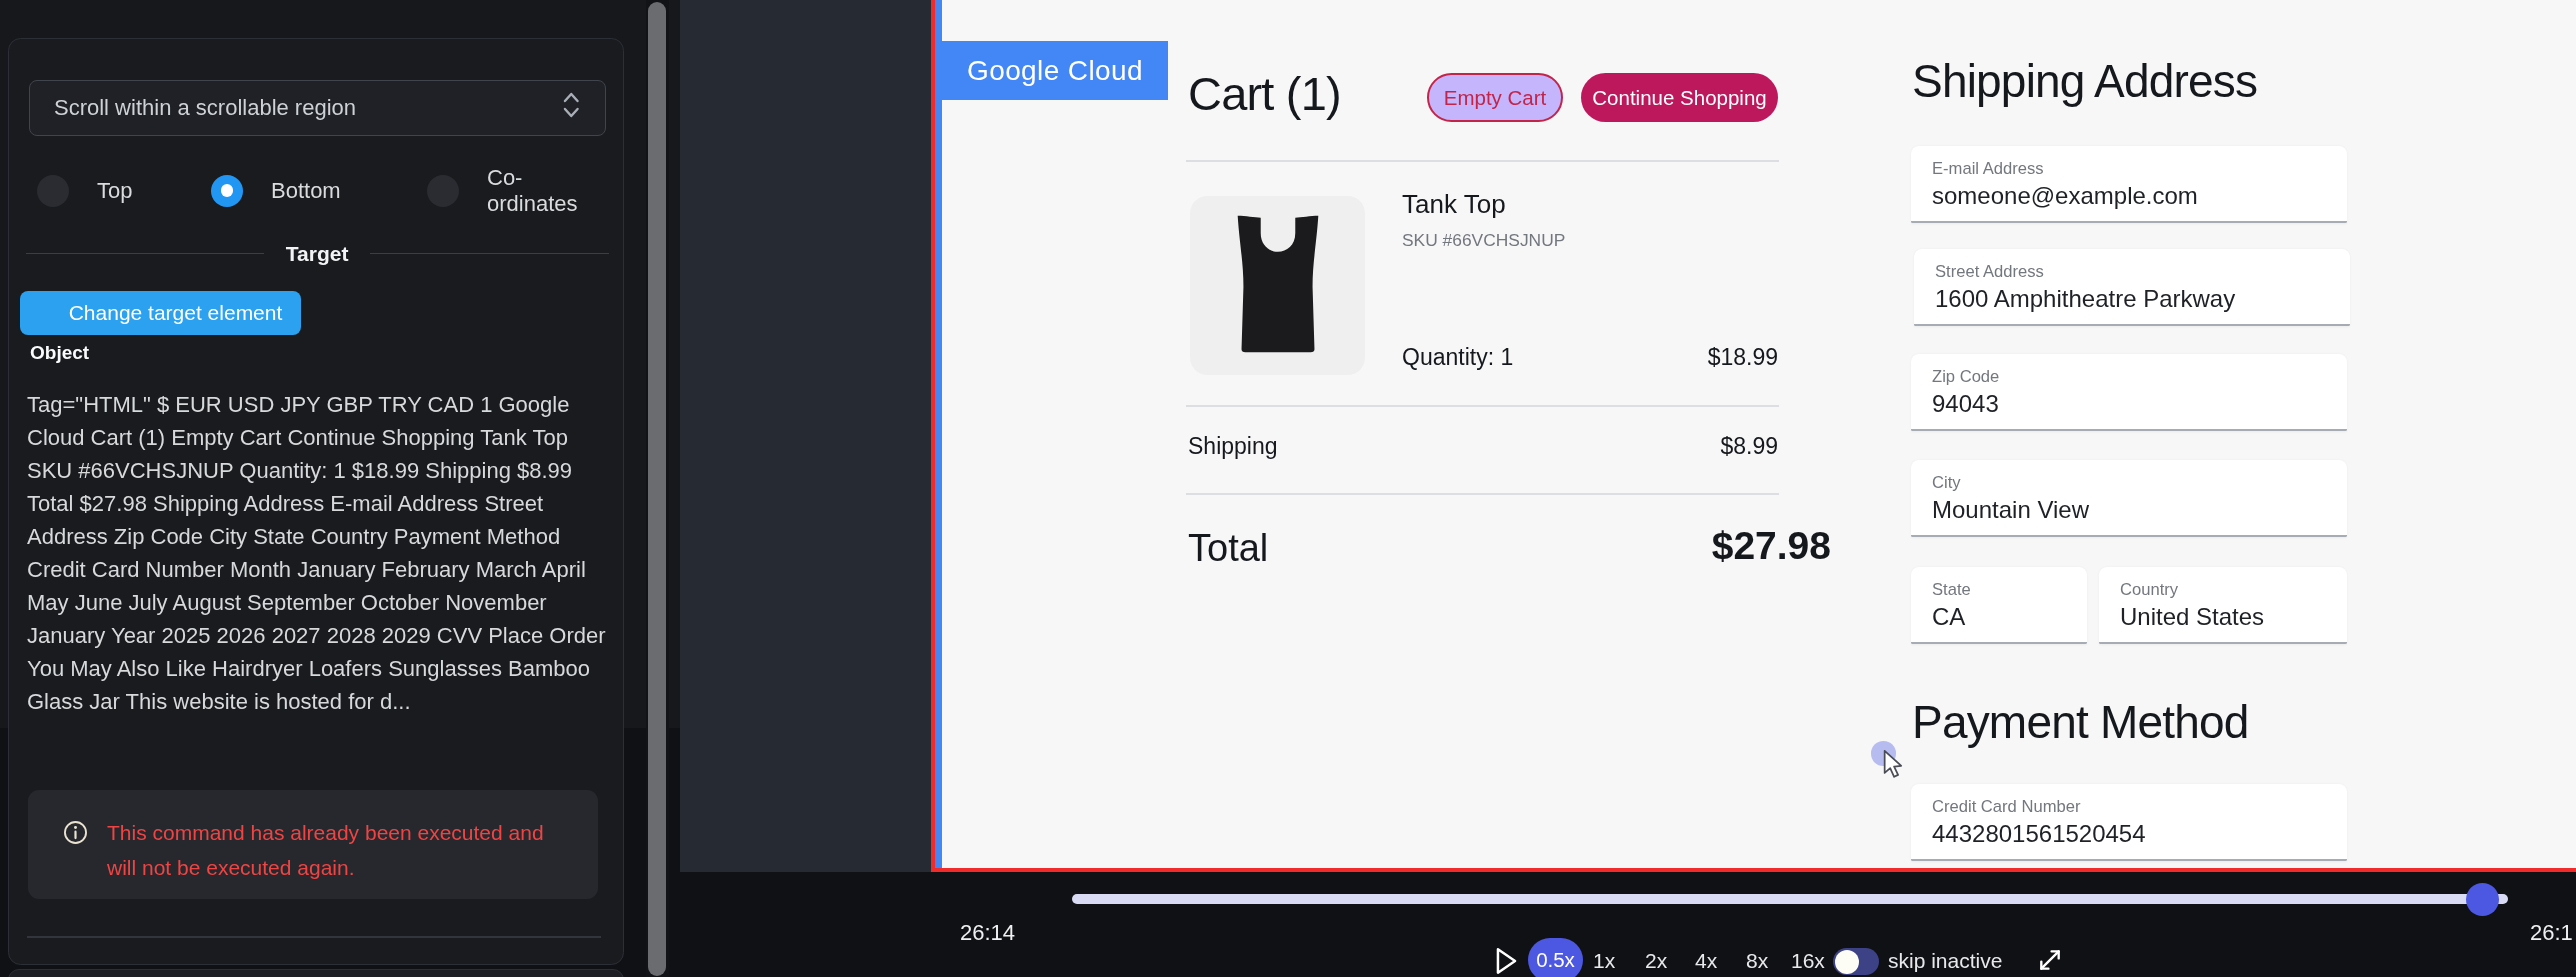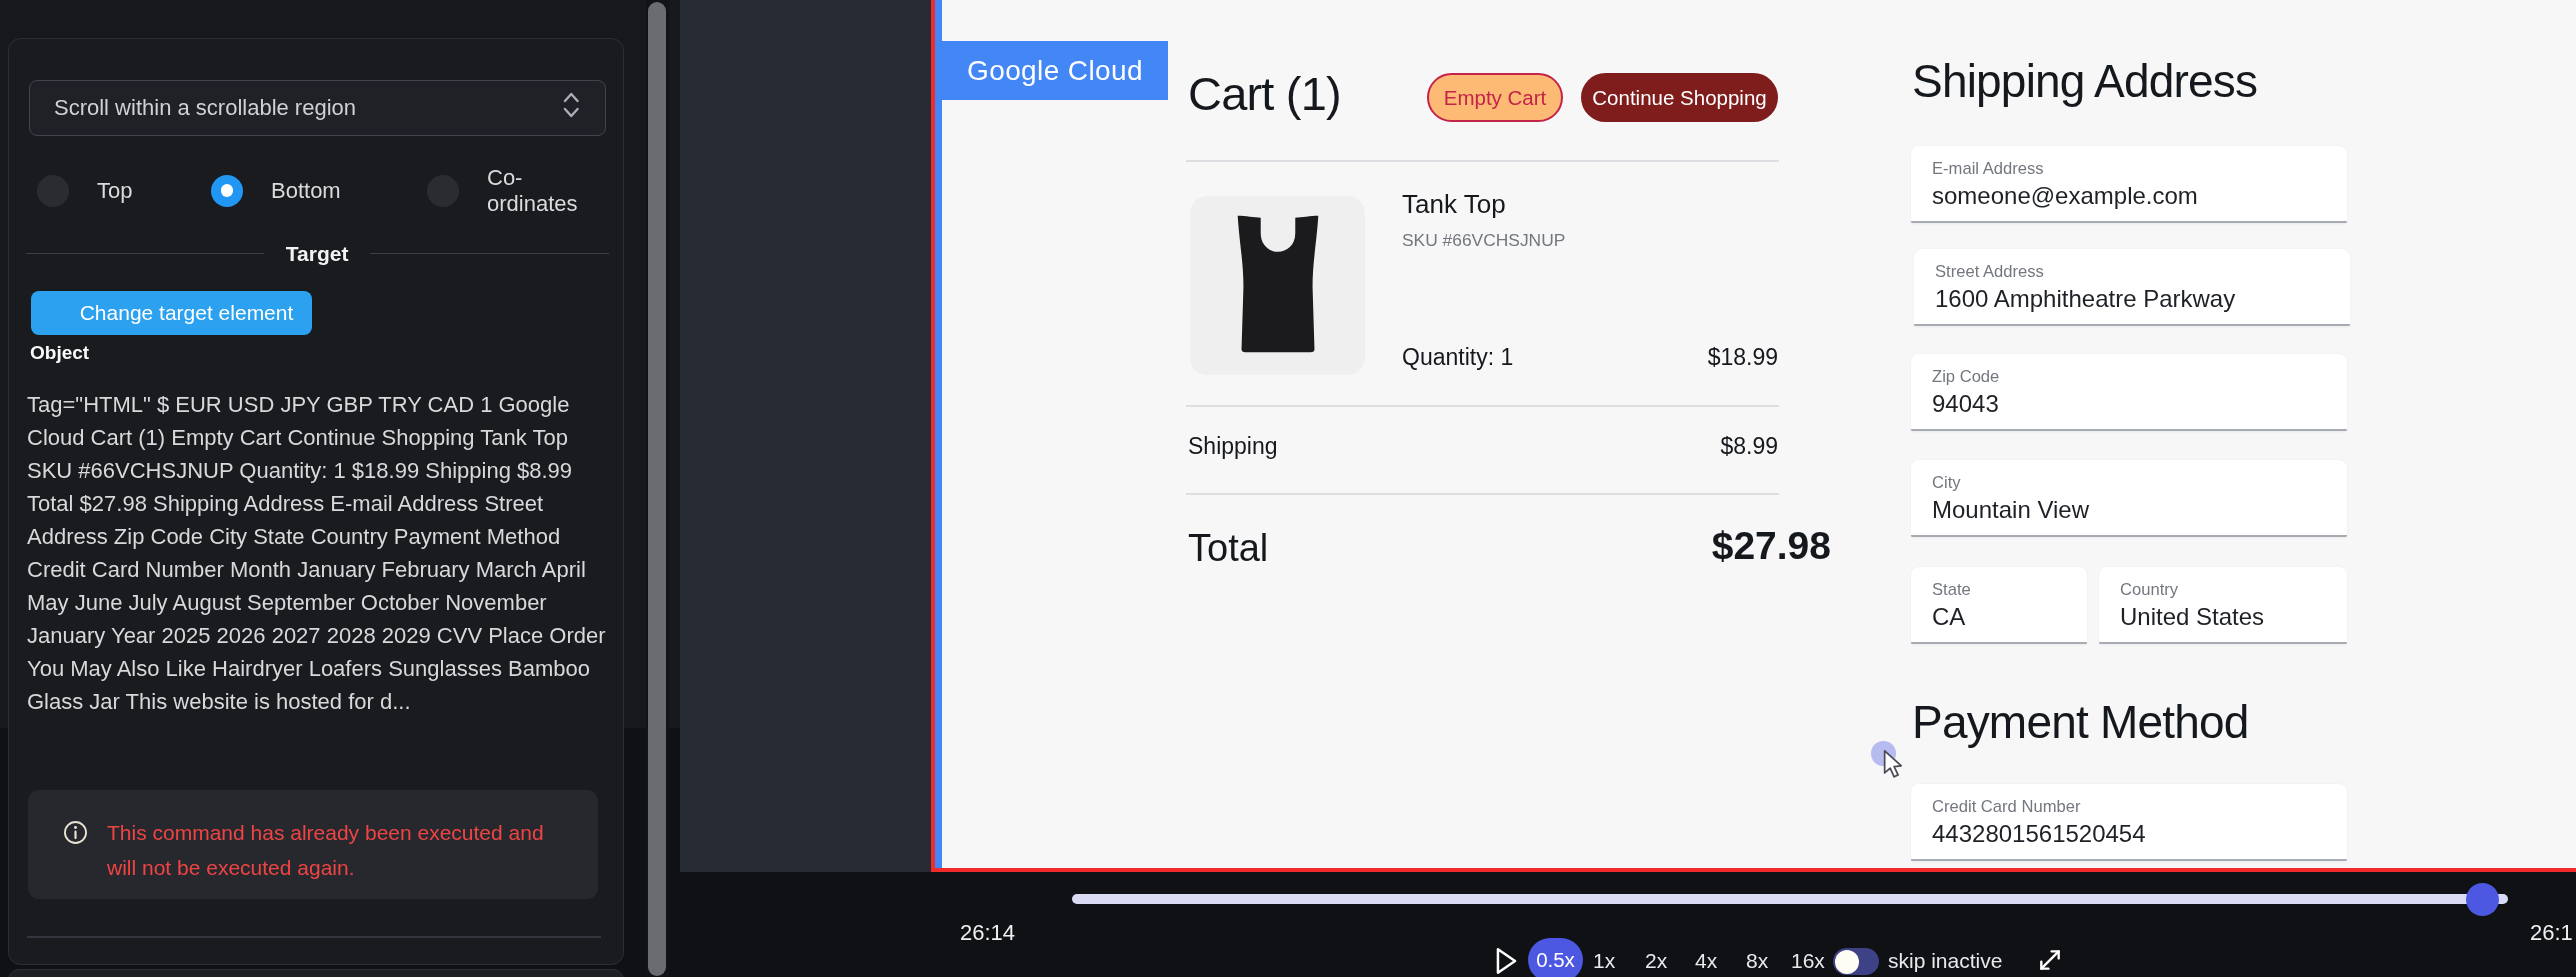--- a/index.html
+++ b/index.html
@@ -18,21 +18,21 @@
   .select .chev{margin-left:auto;}
   .radio-row{position:absolute;left:20px;top:120px;width:577px;height:63px;}
   .radio-opt{position:absolute;top:0;height:63px;display:flex;align-items:center;gap:28px;}
   .radio-opt .rdot{width:32px;height:32px;border-radius:50%;background:#2a2c31;position:relative;flex:none;}
   .radio-opt.selected .rdot{background:#2196f3;}
   .radio-opt.selected .rdot::after{content:"";position:absolute;left:9.5px;top:9.5px;width:12.6px;height:12.6px;border-radius:50%;background:#fff;}
   .radio-opt .rlabel{color:#d9dbdd;font-size:22px;}
   .target-row{position:absolute;left:16.6px;top:197px;width:583px;height:35px;display:flex;align-items:center;gap:22px;}
   .target-row .line{flex:1;height:1.6px;background:#3a3e45;}
   .target-row .tlabel{color:#f2f3f5;font-size:21px;font-weight:bold;}
-  .change-btn{position:absolute;left:22px;top:252px;width:281px;height:44px;background:#2ba1f0;
+  .change-btn{position:absolute;left:11px;top:252px;width:281px;height:44px;background:#2ba1f0;
               border:none;border-radius:8px;color:#ffffff;font-size:21px;display:flex;align-items:center;justify-content:center;cursor:pointer;padding-left:36px;}
   .obj-h{position:absolute;left:21px;top:303px;color:#fafbfc;font-size:19px;font-weight:bold;}
   .obj-text{position:absolute;left:18px;top:349px;width:590px;color:#d7d9db;font-size:22px;line-height:33px;}
   .notice{position:absolute;left:19px;top:751px;width:570px;height:109px;background:#26282d;border-radius:11px;
           display:flex;align-items:flex-start;padding:25px 24px 0 35px;gap:19px;}
   .notice .ntext{color:#ef4444;font-size:21px;line-height:35px;width:466px;}
   .sb-divider{position:absolute;left:18px;top:897px;width:574px;height:1.6px;background:#32353b;}
   .vscroll{position:absolute;left:646px;top:0;width:23px;height:977px;background:#121316;}
   .vscroll .thumb{position:absolute;left:2.4px;top:1.6px;width:18px;height:974px;background:#6a6c70;border-radius:9.5px;}
 
@@ -40,24 +40,24 @@
   .vp-gutter{position:absolute;left:680px;top:0;width:251px;height:872px;background:#262a33;}
 
   
   .page{position:absolute;left:931px;top:0;width:1649px;height:872px;background:#f7f7f8;
         border-left:4px solid #f12b2b;border-bottom:4px solid #f12b2b;}
   .blue-strip{position:absolute;left:935px;top:0;width:7px;height:868px;background:#4386f5;}
   .logo-box{position:absolute;left:942px;top:41px;width:226px;height:59px;background:#4386f5;
             display:flex;align-items:center;justify-content:center;color:#fff;font-size:28px;font-weight:500;letter-spacing:0.4px;}
   .cart-title{position:absolute;left:1188px;top:66px;font-size:47px;font-weight:500;color:#15181c;letter-spacing:-0.8px;}
   .btn-outline{position:absolute;left:1427px;top:73px;width:136px;height:49px;border-radius:24.5px;
-               background:#fdba74;border:2.4px solid #c32449;color:#c32449;font-size:20.5px;
+               background:#c4b5fd;border:2.4px solid #c32449;color:#c32449;font-size:20.5px;
                display:flex;align-items:center;justify-content:center;cursor:pointer;}
   .btn-solid{position:absolute;left:1581px;top:73px;width:197px;height:49px;border-radius:24.5px;
-             background:#7f1d1d;border:none;color:#fff;font-size:20.5px;
+             background:#be185d;border:none;color:#fff;font-size:20.5px;
              display:flex;align-items:center;justify-content:center;cursor:pointer;}
   .divider{position:absolute;height:1.6px;background:#dcdee1;left:1186px;width:593px;}
   .d1{top:160px}.d2{top:405px}.d3{top:493px}
   .prod-img{position:absolute;left:1190px;top:196px;width:175px;height:179px;background:#efeff0;border-radius:17.4px;
             display:flex;align-items:center;justify-content:center;}
   .prod-name{position:absolute;left:1402px;top:189px;font-size:26px;color:#15181c;}
   .prod-sku{position:absolute;left:1402px;top:230px;font-size:17.4px;color:#73777e;}
   .prod-qty{position:absolute;left:1402px;top:344px;font-size:23px;color:#15181c;}
   .prod-price{position:absolute;left:1620px;top:344px;width:158px;text-align:right;font-size:23px;color:#15181c;}
   .ship-label{position:absolute;left:1188px;top:433px;font-size:23px;color:#15181c;}

